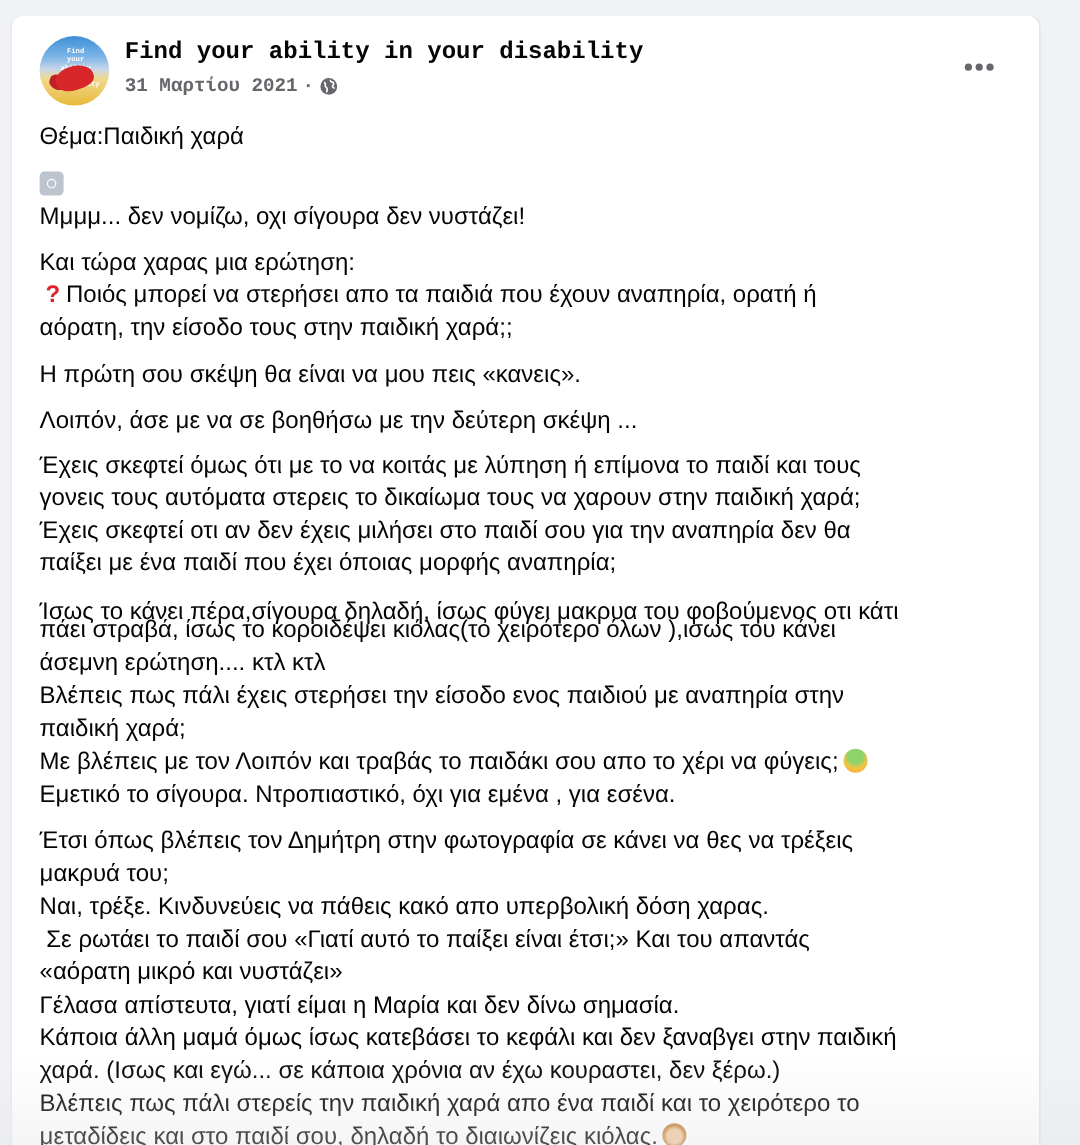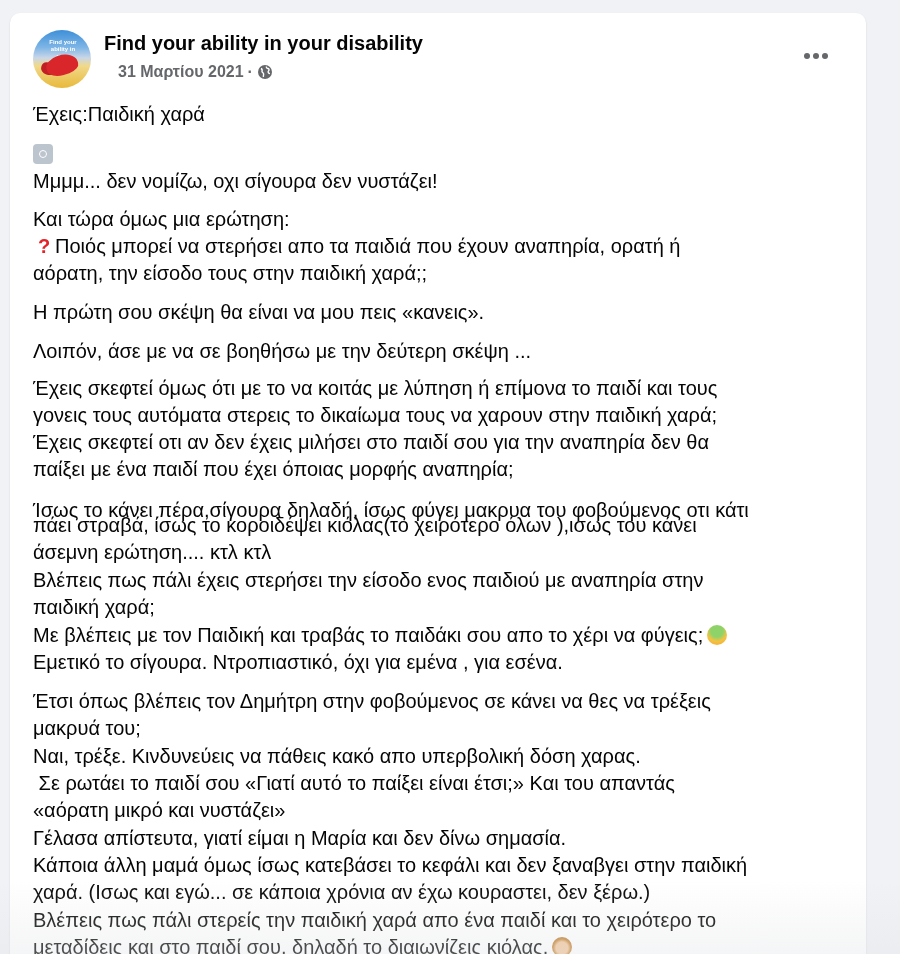--- a/index.html
+++ b/index.html
@@ -21,20 +21,21 @@
     background: #ffffff;
     border-radius: 10px;
     box-shadow: 0 1px 2px rgba(0,0,0,0.12);
   }
   .header {
     position: absolute;
     left: 0;
     top: 0;
     width: 725px;
     height: 80px;
+    font-family: Liberation Mono, monospace;
   }
   .avatar {
     position: absolute;
     left: 23px;
     top: 17px;
     width: 58px;
     height: 58px;
     border-radius: 50%;
     overflow: hidden;
     background: linear-gradient(180deg, #3d8fd8 0%, #7db5e6 30%, #c9d6e8 48%, #f0d98a 62%, #e8b83a 100%);
@@ -85,21 +86,21 @@
     position: absolute;
     left: 94px;
     top: 50px;
     font-size: 16px;
     font-weight: bold;
     color: #65676b;
     white-space: nowrap;
     display: flex;
     align-items: center;
   }
-  .meta .date { cursor: pointer; margin-left: 14px; }
+  .meta .date { cursor: pointer; }
   .meta .dot { margin: 0 4px; }
   .globe {
     display: inline-block;
     width: 16px;
     height: 16px;
     cursor: default;
   }
   .more-button {
     position: absolute;
     left: 786px;
@@ -206,40 +207,40 @@
       </svg>
     </div>
     <div class="more-button">
       <span></span>
       <span></span>
       <span></span>
     </div>
   </div>
 
   <div class="body">
-    <div class="line" style="top:88px"><span>Έχεις:Παιδική χαρά</span></div>
+    <div class="line" style="top:88px"><span>Θέμα:Παιδική χαρά</span></div>
     <div class="line" style="top:128px"><span class="emoji-sun"></span></div>
     <div class="line" style="top:155px"><span>Μμμμ... δεν νομίζω, οχι σίγουρα δεν νυστάζει!</span></div>
-    <div class="line" style="top:193px"><span>Και τώρα όμως μια ερώτηση:</span></div>
+    <div class="line" style="top:193px"><span>Και τώρα χαρας μια ερώτηση:</span></div>
     <div class="line" style="top:220px"><span class="emoji-q">?</span><span>Ποιός μπορεί να στερήσει απο τα παιδιά που έχουν αναπηρία, ορατή ή</span></div>
     <div class="line" style="top:247px"><span>αόρατη, την είσοδο τους στην παιδική χαρά;;</span></div>
     <div class="line" style="top:286px"><span>Η πρώτη σου σκέψη θα είναι να μου πεις «κανεις».</span></div>
     <div class="line" style="top:325px"><span>Λοιπόν, άσε με να σε βοηθήσω με την δεύτερη σκέψη ...</span></div>
     <div class="line" style="top:362px"><span>Έχεις σκεφτεί όμως ότι με το να κοιτάς με λύπηση ή επίμονα το παιδί και τους</span></div>
     <div class="line" style="top:389px"><span>γονεις τους αυτόματα στερεις το δικαίωμα τους να χαρουν στην παιδική χαρά;</span></div>
     <div class="line" style="top:416px"><span>Έχεις σκεφτεί οτι αν δεν έχεις μιλήσει στο παιδί σου για την αναπηρία δεν θα</span></div>
     <div class="line" style="top:443px"><span>παίξει με ένα παιδί που έχει όποιας μορφής αναπηρία;</span></div>
     <div class="line" style="top:484px"><span>Ίσως το κάνει πέρα,σίγουρα δηλαδή, ίσως φύγει μακρυα του φοβούμενος οτι κάτι</span></div>
     <div class="line" style="top:499px"><span>πάει στραβά, ίσως το κοροιδέψει κιόλας(το χειρότερο όλων ),ισως του κάνει</span></div>
     <div class="line" style="top:526px"><span>άσεμνη ερώτηση.... κτλ κτλ</span></div>
     <div class="line" style="top:554px"><span>Βλέπεις πως πάλι έχεις στερήσει την είσοδο ενος παιδιού με αναπηρία στην</span></div>
     <div class="line" style="top:581px"><span>παιδική χαρά;</span></div>
-    <div class="line" style="top:609px"><span>Με βλέπεις με τον Παιδική και τραβάς το παιδάκι σου απο το χέρι να φύγεις;</span><span class="emoji-face emoji-nauseated"></span></div>
+    <div class="line" style="top:609px"><span>Με βλέπεις με τον Λοιπόν και τραβάς το παιδάκι σου απο το χέρι να φύγεις;</span><span class="emoji-face emoji-nauseated"></span></div>
     <div class="line" style="top:636px"><span>Εμετικό το σίγουρα. Ντροπιαστικό, όχι για εμένα , για εσένα.</span></div>
-    <div class="line" style="top:675px"><span>Έτσι όπως βλέπεις τον Δημήτρη στην φοβούμενος σε κάνει να θες να τρέξεις</span></div>
+    <div class="line" style="top:675px"><span>Έτσι όπως βλέπεις τον Δημήτρη στην φωτογραφία σε κάνει να θες να τρέξεις</span></div>
     <div class="line" style="top:702px"><span>μακρυά του;</span></div>
     <div class="line" style="top:730px"><span>Ναι, τρέξε. Κινδυνεύεις να πάθεις κακό απο υπερβολική δόση χαρας.</span></div>
     <div class="line" style="top:757px"><span style="white-space:pre"> Σε ρωτάει το παιδί σου «Γιατί αυτό το παίξει είναι έτσι;» Και του απαντάς</span></div>
     <div class="line" style="top:784px"><span>«αόρατη μικρό και νυστάζει»</span></div>
     <div class="line" style="top:812px"><span>Γέλασα απίστευτα, γιατί είμαι η Μαρία και δεν δίνω σημασία.</span></div>
     <div class="line" style="top:839px"><span>Κάποια άλλη μαμά όμως ίσως κατεβάσει το κεφάλι και δεν ξαναβγει στην παιδική</span></div>
     <div class="line" style="top:866px"><span>χαρά. (Ισως και εγώ... σε κάποια χρόνια αν έχω κουραστει, δεν ξέρω.)</span></div>
     <div class="line" style="top:894px"><span>Βλέπεις πως πάλι στερείς την παιδική χαρά απο ένα παιδί και το χειρότερο το</span></div>
     <div class="line" style="top:921px"><span>μεταδίδεις και στο παιδί σου, δηλαδή το διαιωνίζεις κιόλας.</span><span class="emoji-face emoji-woman"></span></div>
   </div>

